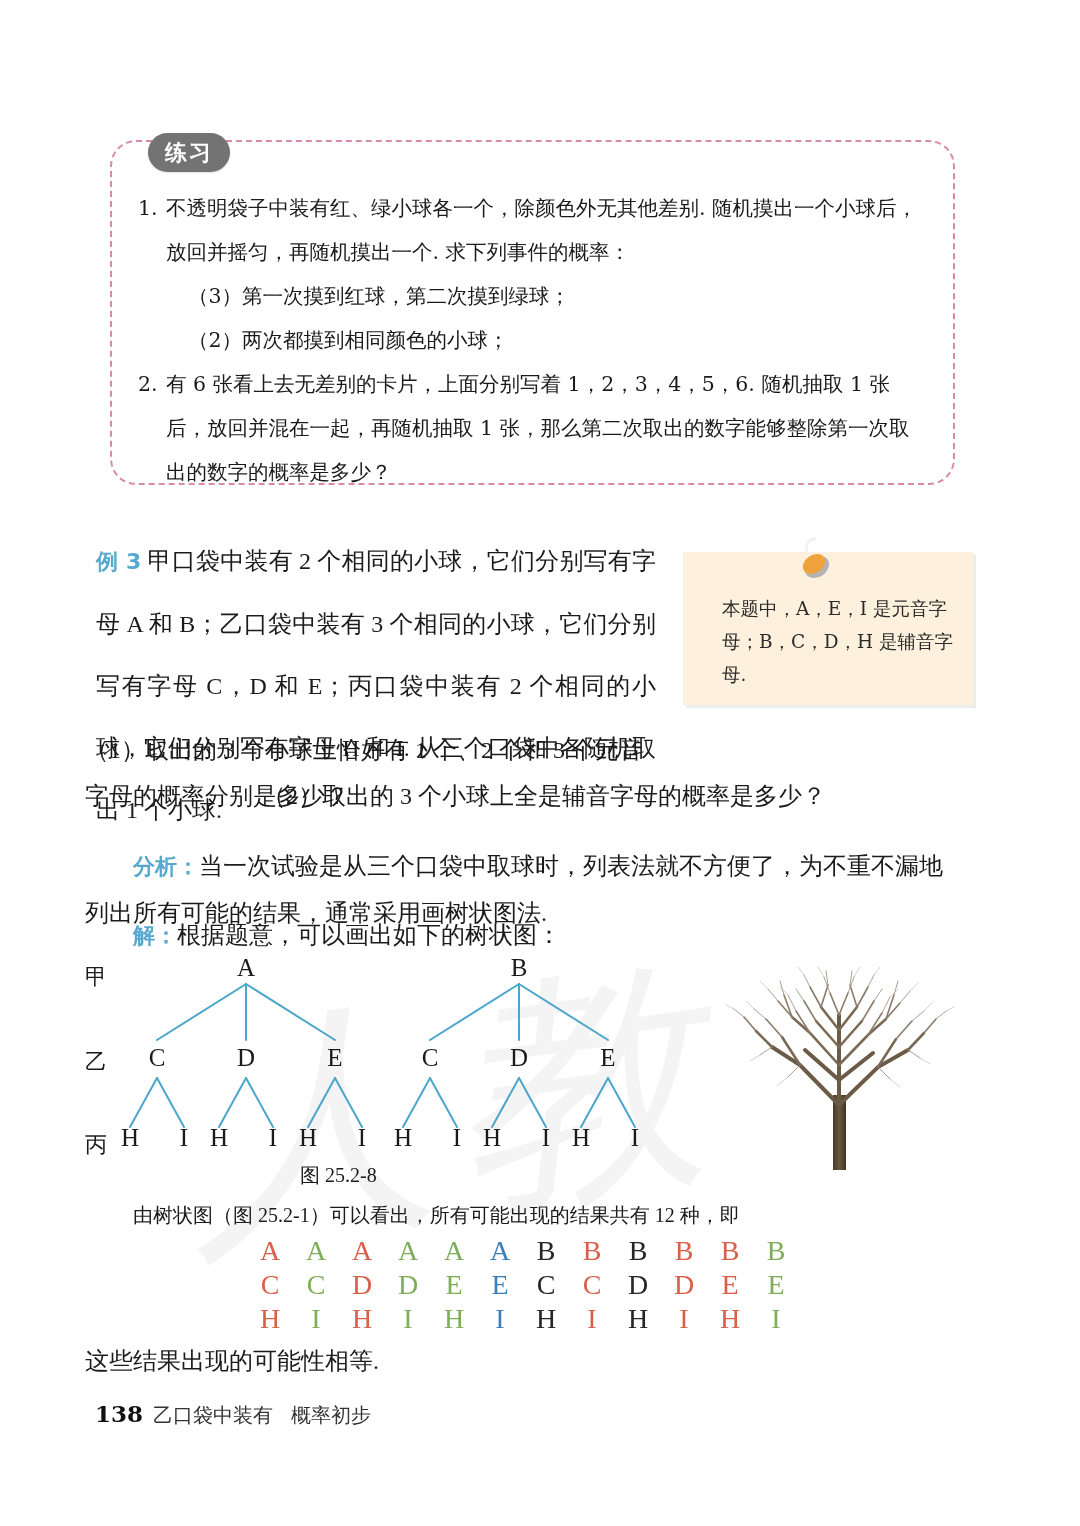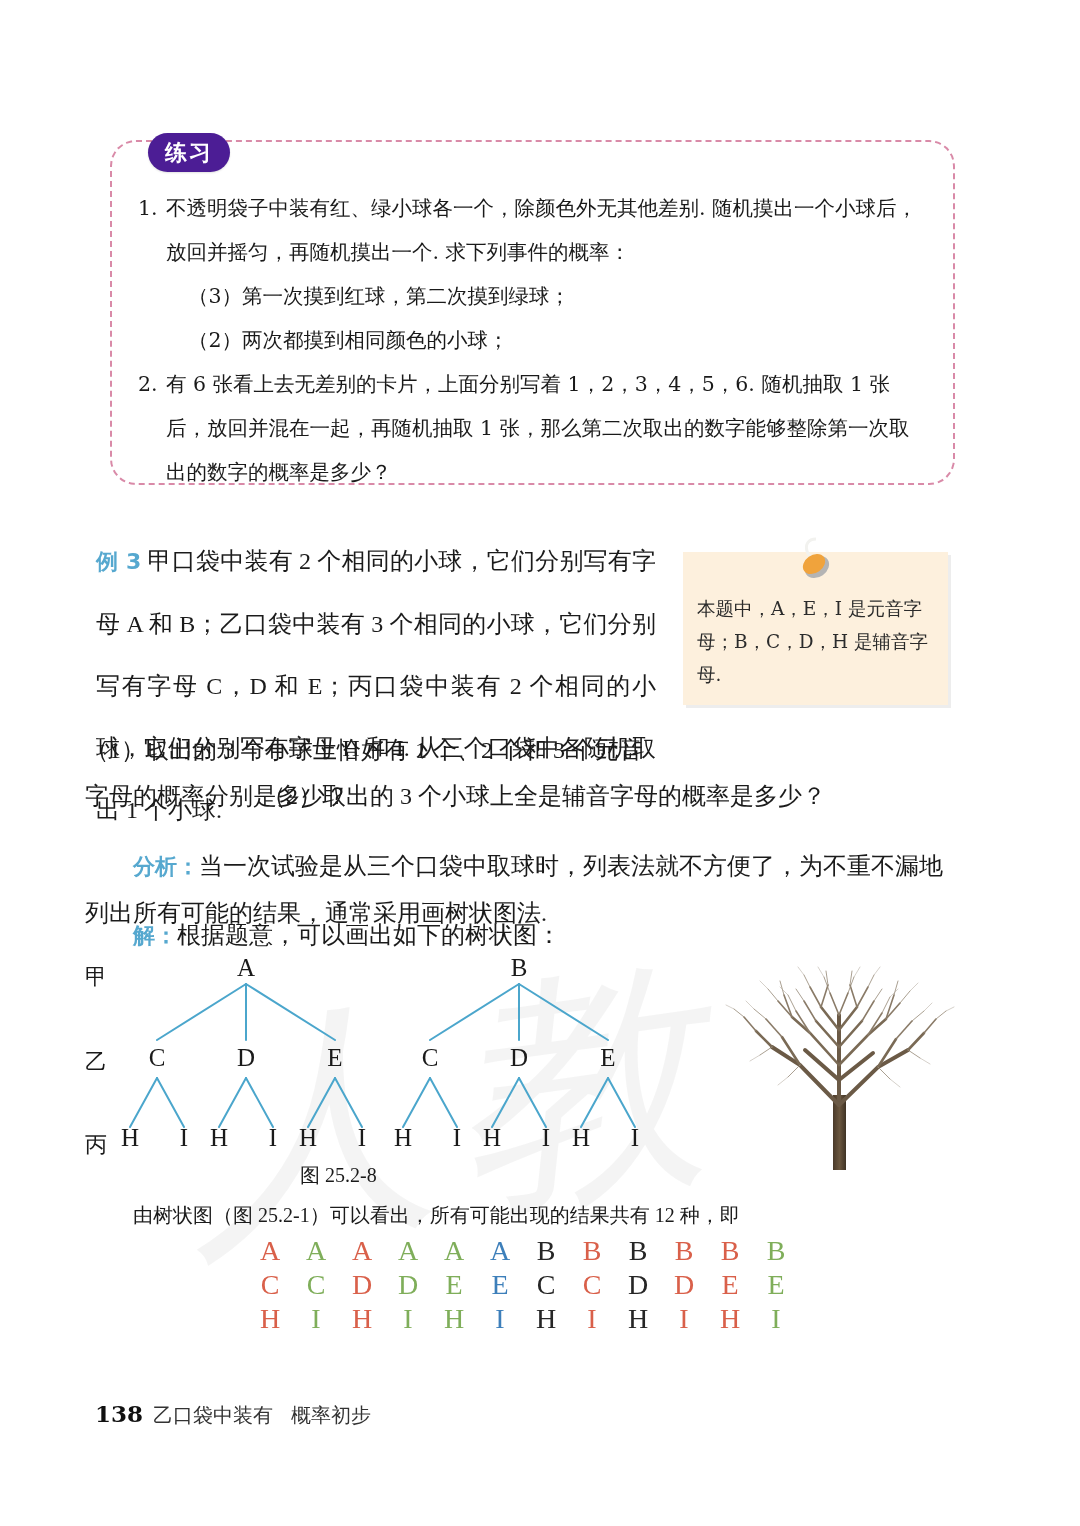--- a/index.html
+++ b/index.html
@@ -24,21 +24,21 @@
 
   
   .exbox{
     position:absolute;left:110px;top:140px;width:845px;height:345px;
     border:2.5px dashed #d98aa8;border-radius:26px;
     box-sizing:border-box;
   }
   .exbadge{
     position:absolute;left:148px;top:133px;
     width:82px;height:39px;border-radius:20px;
-    background:#4c1d95;
+    background:#737373;
     color:#ffffff;font-family:"Liberation Sans","DejaVu Sans",sans-serif;
     font-size:22px;font-weight:bold;letter-spacing:2px;
     display:flex;align-items:center;justify-content:center;
     box-shadow:0 1px 2px rgba(0,0,0,.12);
   }
   .ex-content{
     position:absolute;left:138px;top:186px;width:790px;
     font-family:"DejaVu Serif","Liberation Serif",serif;
     font-size:20.5px;line-height:44px;color:#1a1a1a;
   }
@@ -56,20 +56,21 @@
     margin-left:6px;
   }
   .lbl-blue{color:#56a8cf;font-weight:bold;font-family:"DejaVu Sans","Liberation Sans",sans-serif;font-size:22px;}
   .indent{text-indent:48px;display:block;text-align:center;}
 
   
   .note{
     position:absolute;left:683px;top:552px;width:265px;height:153px;
     background:#fdf0dd;
     box-shadow:3px 3px 0 rgba(0,0,0,.07);
+    padding-left:25px;
   }
   .note-inner{
     padding:40px 14px 0 14px;
     font-family:"DejaVu Serif","Liberation Serif",serif;
     font-size:18.5px;line-height:33px;color:#2b2b2b;
     text-align:left;
   }
   .pin{
     position:absolute;left:109px;top:-15px;width:46px;height:48px;
   }
@@ -371,18 +372,19 @@
       <span style="color: rgb(127, 174, 90);">H</span>
       <span style="color: rgb(61, 127, 186);">I</span>
       <span style="color: rgb(38, 38, 38);">H</span>
       <span style="color: rgb(217, 96, 74);">I</span>
       <span style="color: rgb(38, 38, 38);">H</span>
       <span style="color: rgb(217, 96, 74);">I</span>
       <span style="color: rgb(217, 96, 74);">H</span>
       <span style="color: rgb(127, 174, 90);">I</span>
     </div>
 
+  <div class="tail">这些结果出现的可能性相等.</div>
 
   <div class="footer">
     <span class="pg">138</span><span>乙口袋中装有</span><span class="sp"></span><span>概率初步</span>
   </div>
 
 </div>
 
 </body></html>

